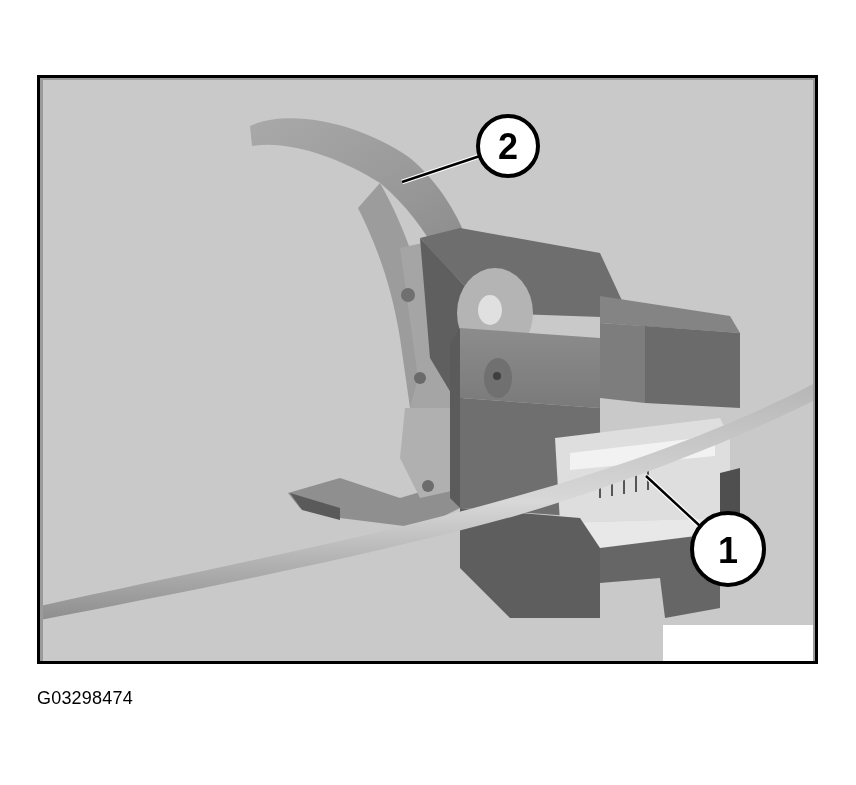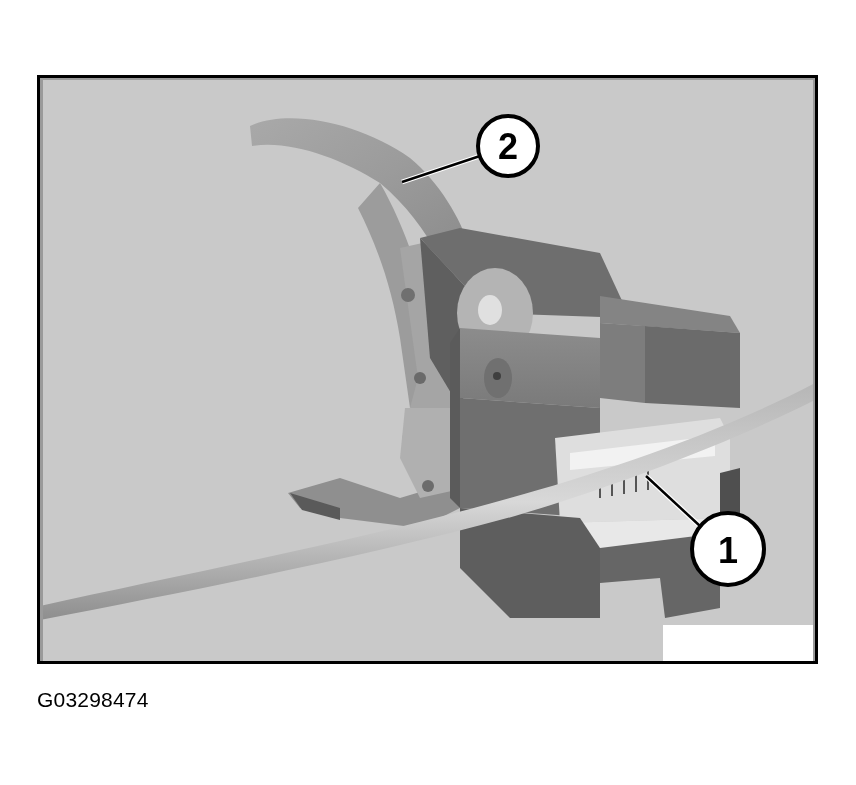--- a/index.html
+++ b/index.html
@@ -5,21 +5,21 @@
   html, body { margin: 0; padding: 0; background: #ffffff; }
   body { width: 856px; height: 785px; position: relative; overflow: hidden;
          font-family: "Liberation Sans", sans-serif; }
   .figure-frame { position: absolute; left: 37px; top: 75px; width: 775px; height: 583px;
                   border: 3px solid #000; background: #c9c9c9; overflow: hidden; }
   .figure-frame .inner-edge { position: absolute; left: 0; top: 0; right: 0; bottom: 0;
                   border-left: 3px solid #9a9a9a; border-top: 2px solid #9a9a9a;
                   border-right: 2px solid #9a9a9a; pointer-events: none; }
   .photo { position: absolute; left: 0; top: 0; width: 775px; height: 583px; }
   .label-box { position: absolute; left: 623px; top: 547px; width: 152px; height: 36px; background: #ffffff; }
-  .caption { position: absolute; left: 37px; top: 688px; font-size: 21px; color: #000;
+  .caption { position: absolute; left: 37px; top: 688px; font-size: 18px; color: #000;
              letter-spacing: 0.2px; }
   .callout-text { font-family: "Liberation Sans", sans-serif; font-weight: bold; font-size: 36px; }
 </style>
 </head>
 <body>
 
 <div class="figure-frame">
   <svg class="photo" viewBox="0 0 775 583" xmlns="http://www.w3.org/2000/svg">
     <defs>
       <linearGradient id="handleGrad" x1="0" y1="0" x2="1" y2="1">

